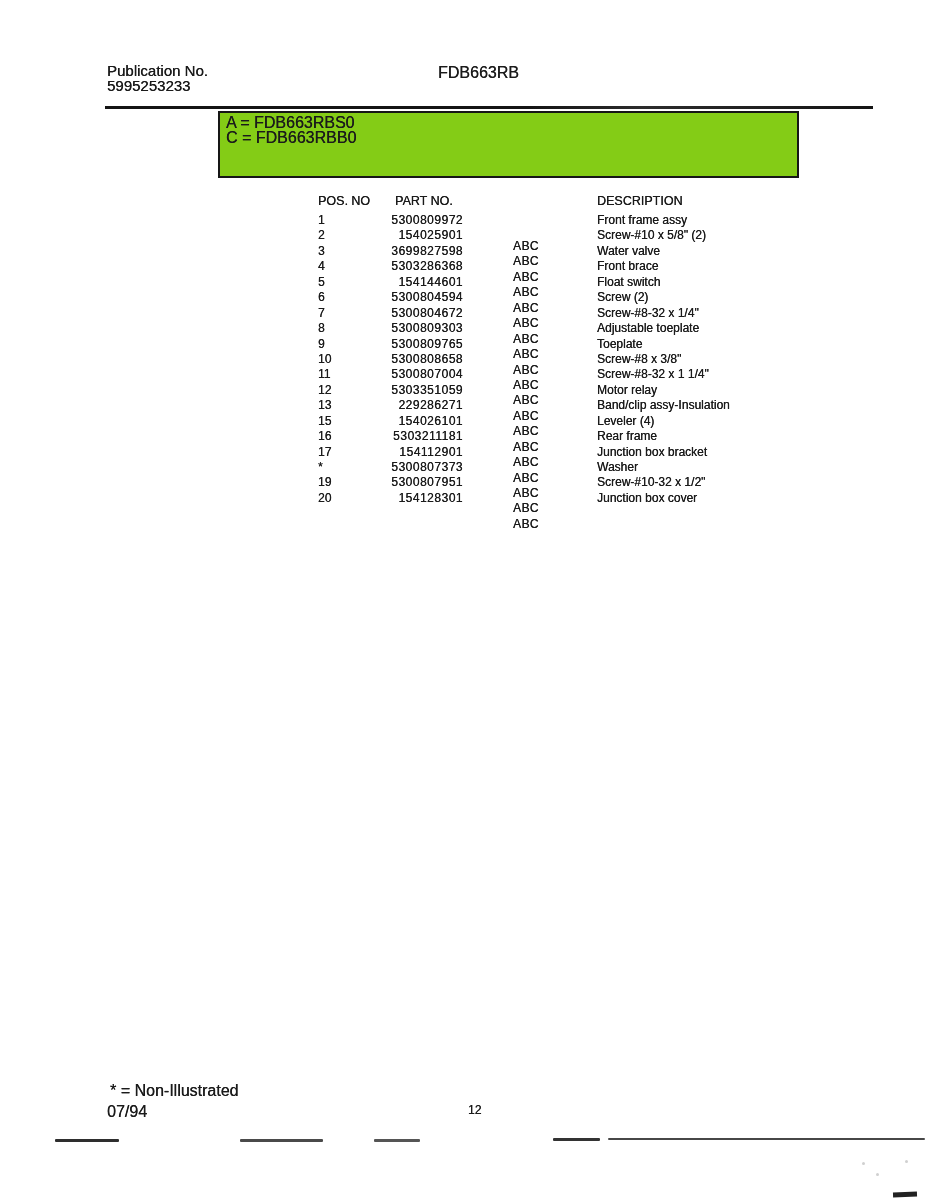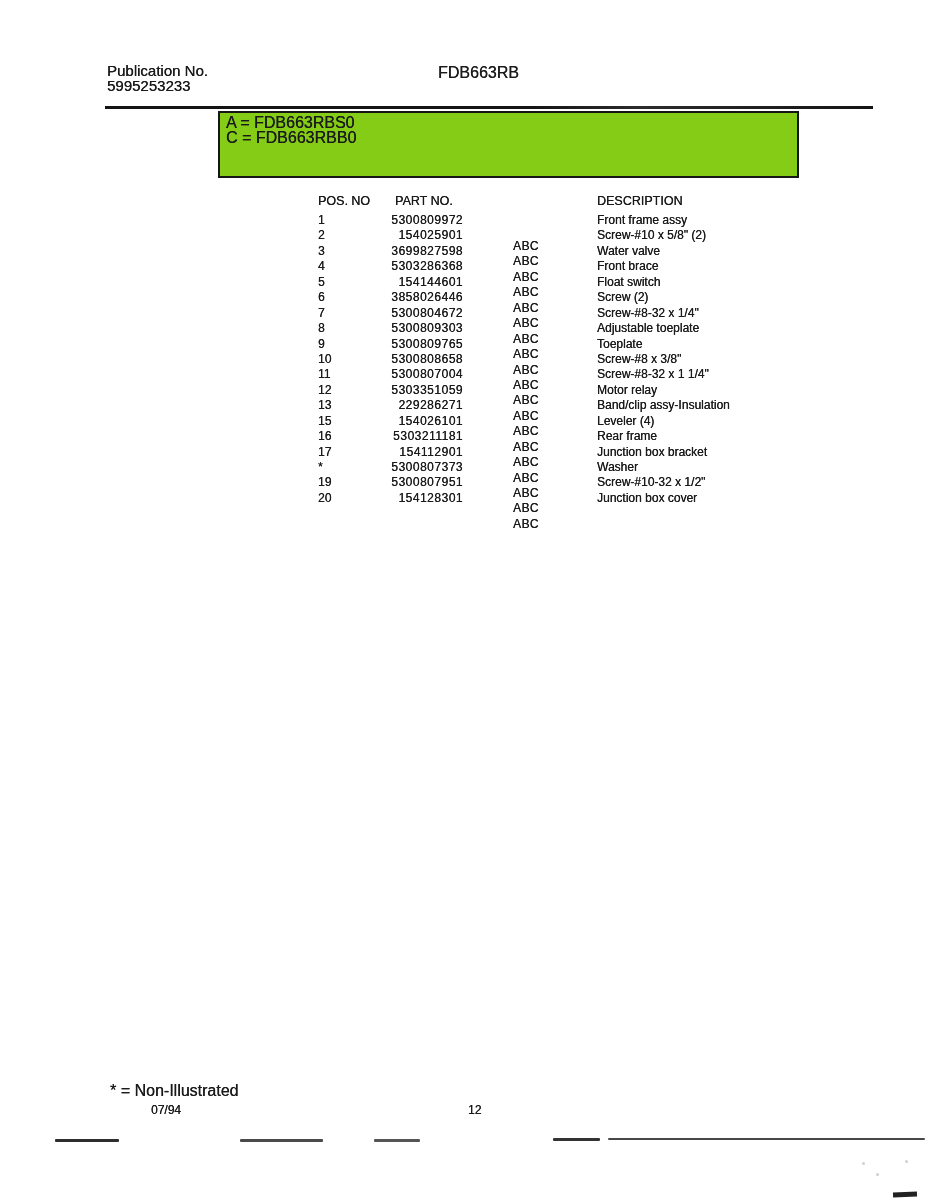--- a/index.html
+++ b/index.html
@@ -34,21 +34,21 @@
 
   .table-body { position:absolute; left:0; top:213px; width:100%; font-size:12px; }
   .row { position:relative; height:15.45px; }
   .c-pos    { position:absolute; left:318px; top:0; }
   .c-part   { position:absolute; left:378px; top:0; width:85px; text-align:right; letter-spacing:0.5px; }
   .c-models { position:absolute; left:513px; top:0; letter-spacing:0.4px;margin-top:26px; }
   .c-desc   { position:absolute; left:597px; top:0; white-space:nowrap; }
 
   
   .foot-note { position:absolute; left:110px; top:1082px; font-size:16px;text-align:center; }
-  .foot-date { position:absolute; left:107px; top:1103px; font-size:12px;margin-left:44px; }
+  .foot-date { position:absolute; left:107px; top:1103px; font-size:16px; }
   .foot-page { position:absolute; left:468px; top:1103px; font-size:12px; }
 
   
   .dash { position:absolute; background:#3a3a3a; height:2.5px; border-radius:1px; }
   .d1 { left:55px;  top:1139px; width:64px;  background:#2e2e2e; }
   .d2 { left:240px; top:1139px; width:83px;  background:#4a4a4a; }
   .d3 { left:374px; top:1139px; width:46px;  background:#555; }
   .d4 { left:553px; top:1138px; width:47px;  background:#333; }
   .d5 { left:608px; top:1138px; width:317px; background:#474747; height:2px; }
   .corner-mark { position:absolute; left:893px; top:1192px; width:24px; height:5px;
@@ -112,21 +112,21 @@
 
   <div class="row">
     <span class="c-pos">5</span>
     <span class="c-part">154144601</span>
     <span class="c-models">ABC</span>
     <span class="c-desc">Float switch</span>
   </div>
 
   <div class="row">
     <span class="c-pos">6</span>
-    <span class="c-part">3858026446</span>
+    <span class="c-part">5300804594</span>
     <span class="c-models">ABC</span>
     <span class="c-desc">Screw (2)</span>
   </div>
 
   <div class="row">
     <span class="c-pos">7</span>
     <span class="c-part">5300804672</span>
     <span class="c-models">ABC</span>
     <span class="c-desc">Screw-#8-32 x 1/4"</span>
   </div>

